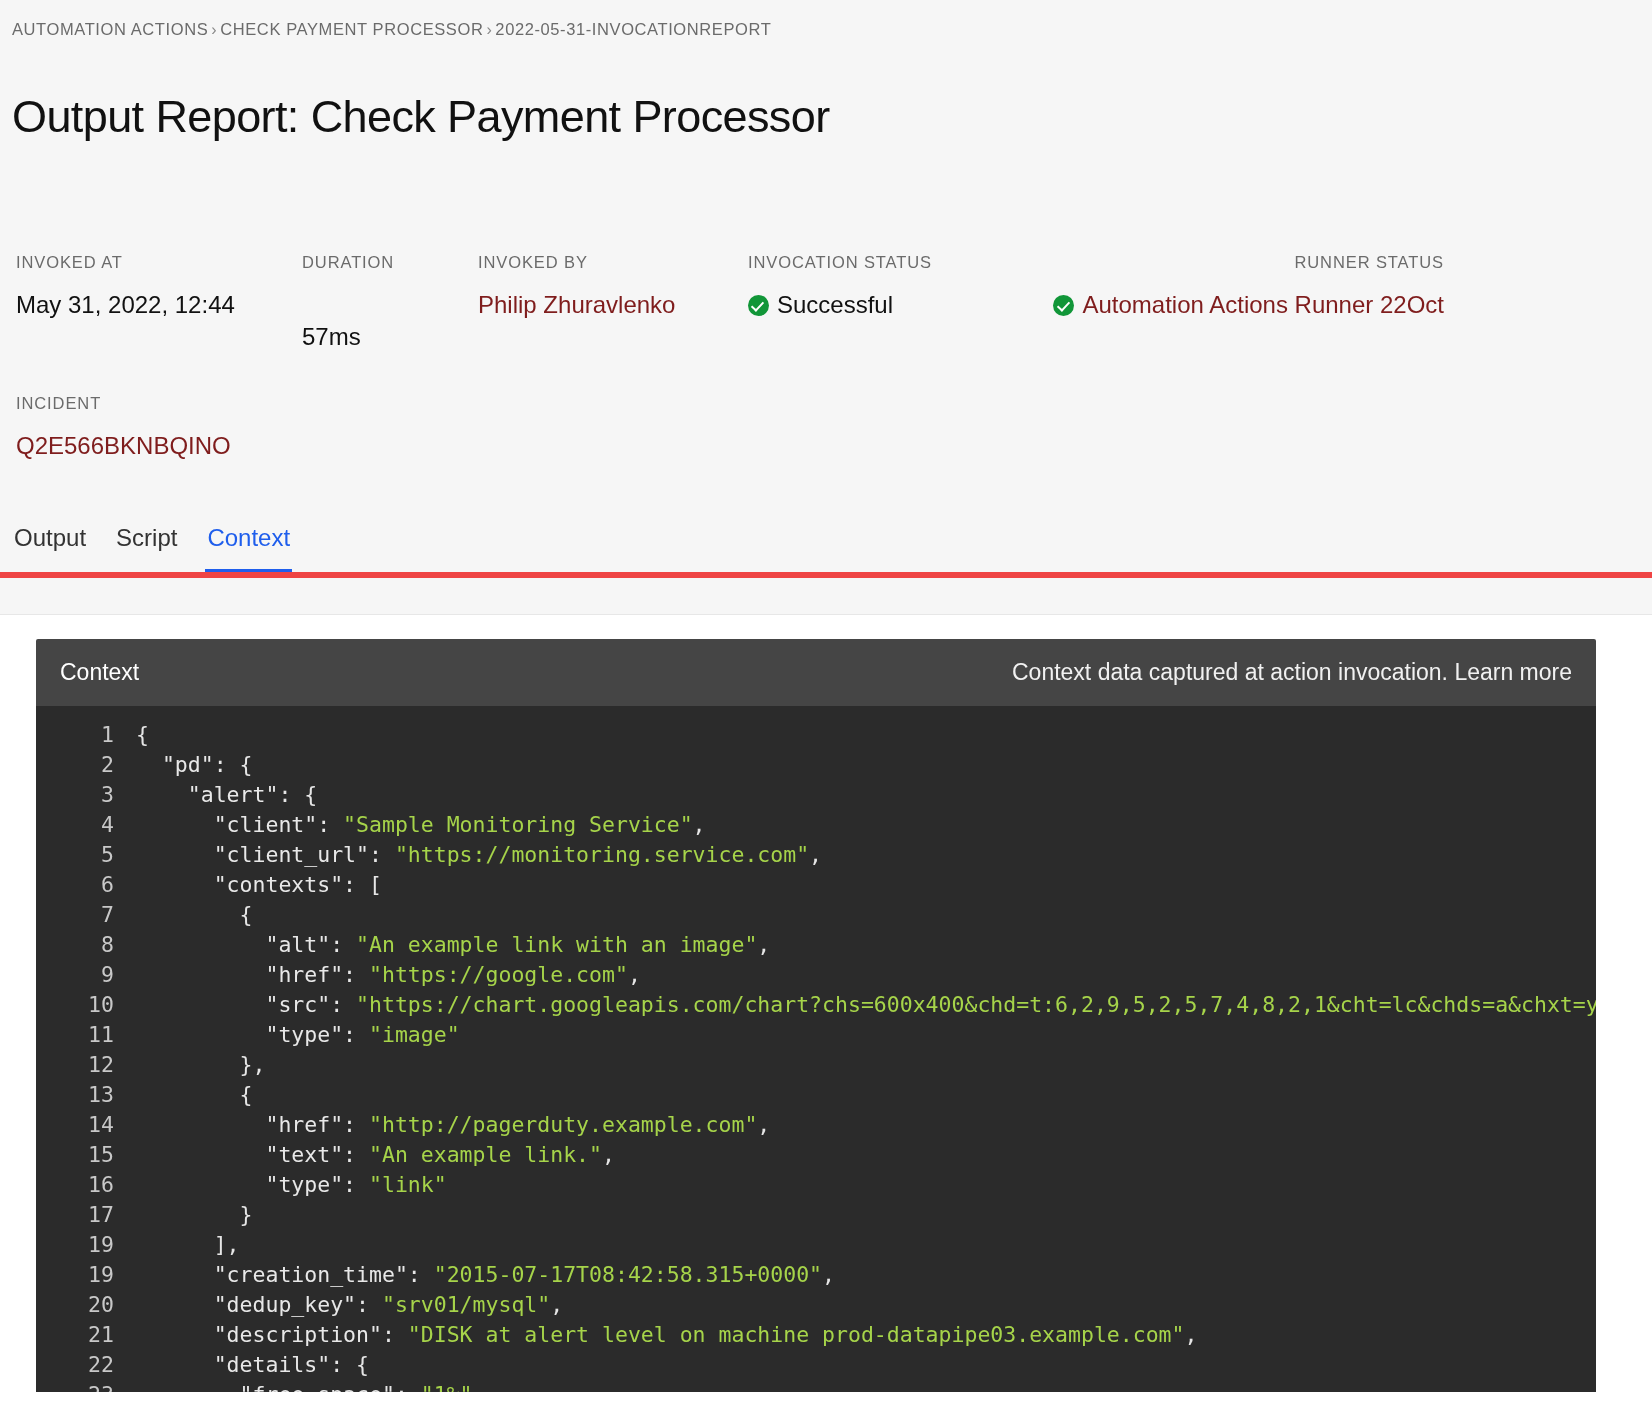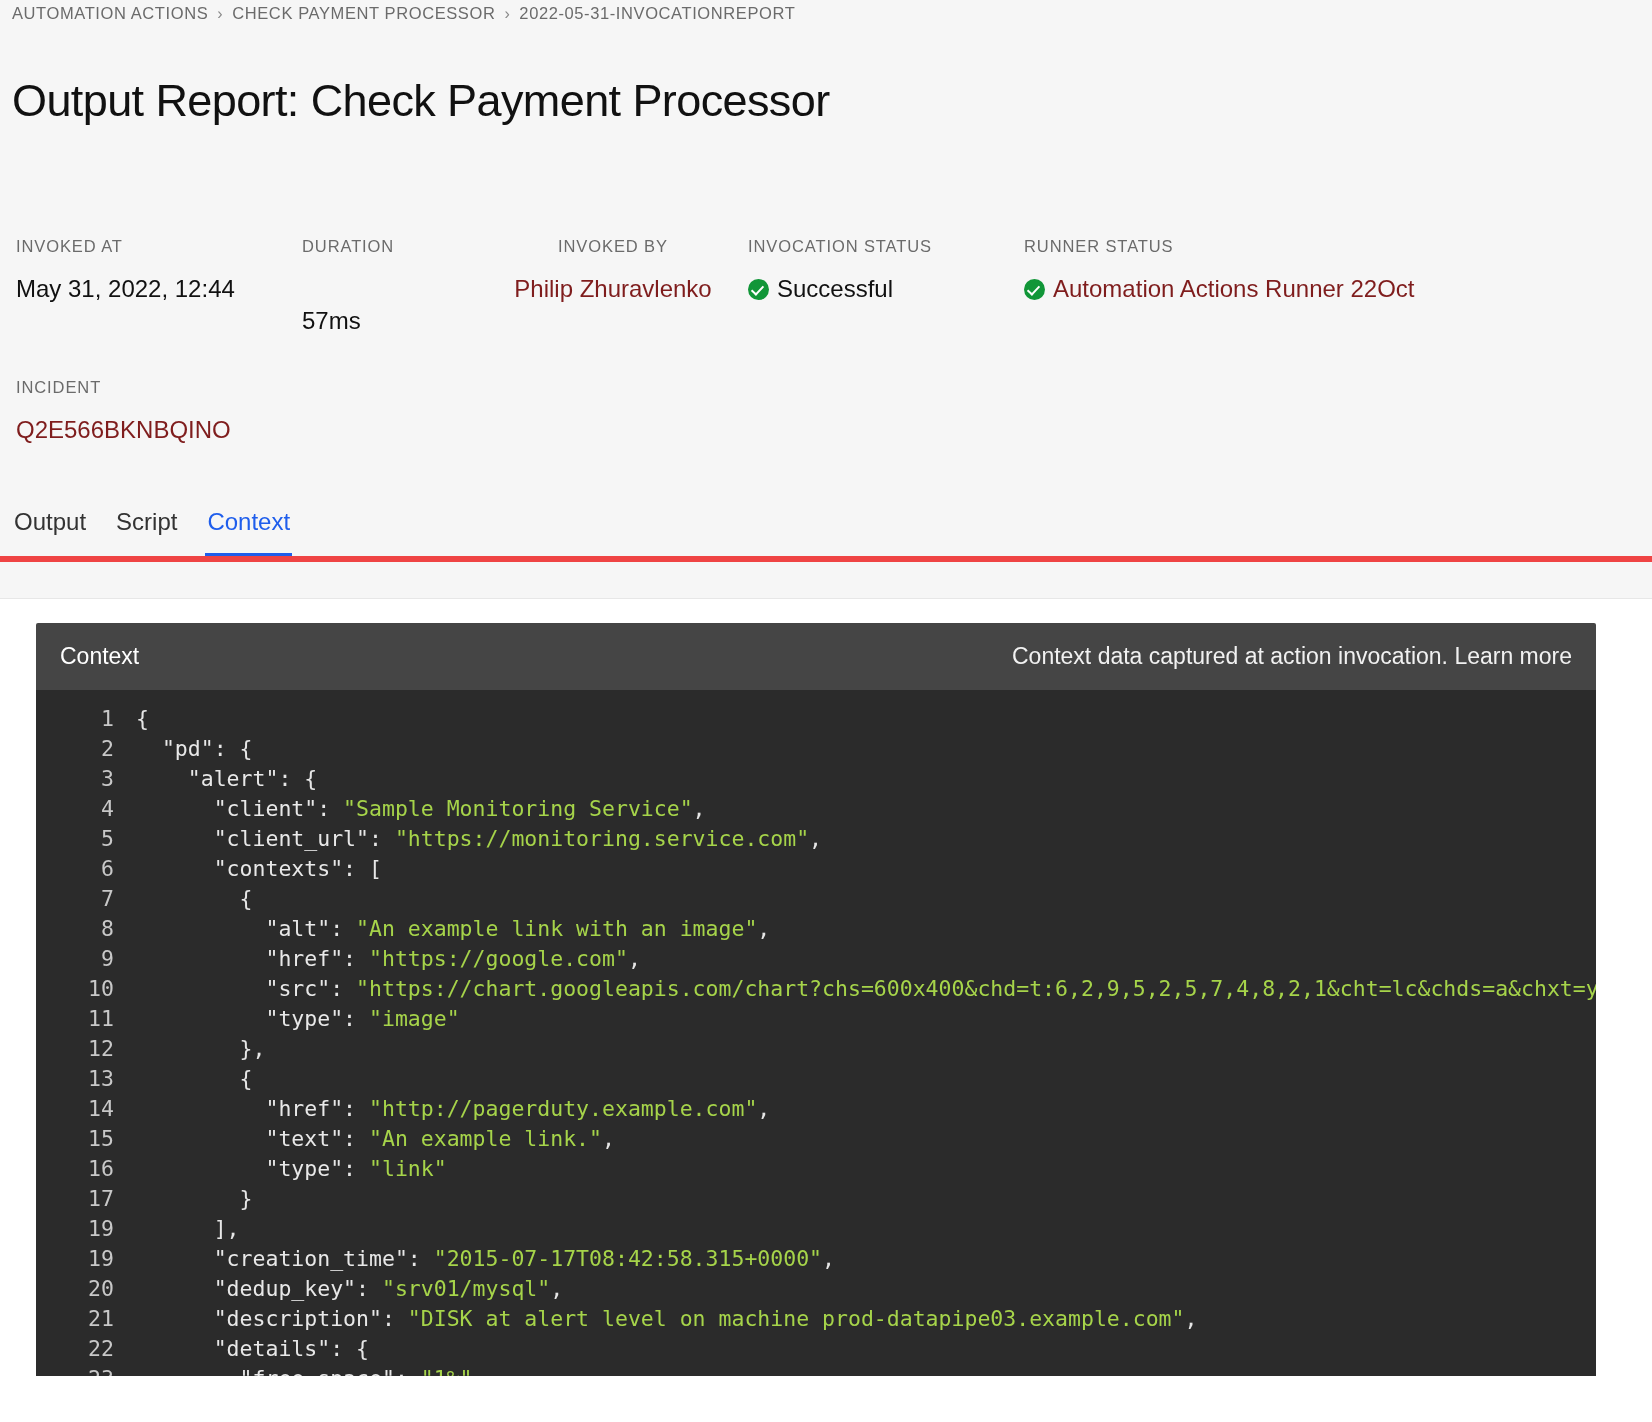--- a/index.html
+++ b/index.html
@@ -8,28 +8,28 @@
     width: 1652px;
     height: 1422px;
     background: #f6f6f6;
     font-family: "Liberation Sans", sans-serif;
     color: #111111;
     overflow: hidden;
   }
 
   
   .breadcrumb {
-    padding: 4px 12px 0 12px;
+    padding: 20px 12px 0 12px;
     font-size: 16.5px;
     letter-spacing: 0.6px;
     color: #6b6b6b;
     white-space: nowrap;
     display: flex;
     align-items: center;
-    gap: 9px;
+    gap: 3px;
   }
   .breadcrumb .crumb { text-transform: uppercase; }
   .breadcrumb .sep { color: #8a8a8a; font-size: 16px; }
 
   
   .page-title {
     margin: 52px 16px 0 12px;
     font-size: 45px;
     font-weight: 400;
     letter-spacing: -0.6px;
@@ -38,23 +38,23 @@
 
   
   .meta-wrap { margin-top: 110px; padding-left: 16px; }
   .meta-row {
     display: flex;
     align-items: flex-start;
   }
   .meta-col { display: flex; flex-direction: column; }
   .meta-col.c1 { width: 286px; }
   .meta-col.c2 { width: 176px; gap: 32px; }
-  .meta-col.c3 { width: 270px; align-items: center; }
+  .meta-col.c3 { width: 270px; }
   .meta-col.c4 { width: 276px; }
-  .meta-col.c5 { width: 420px; }
+  .meta-col.c5 { width: 420px; align-items: flex-end; }
   .meta-label {
     font-size: 16.5px;
     letter-spacing: 0.9px;
     color: #6b6b6b;
     text-transform: uppercase;
     margin-bottom: 19px;
     white-space: nowrap;
   }
   .meta-value {
     font-size: 24px;

